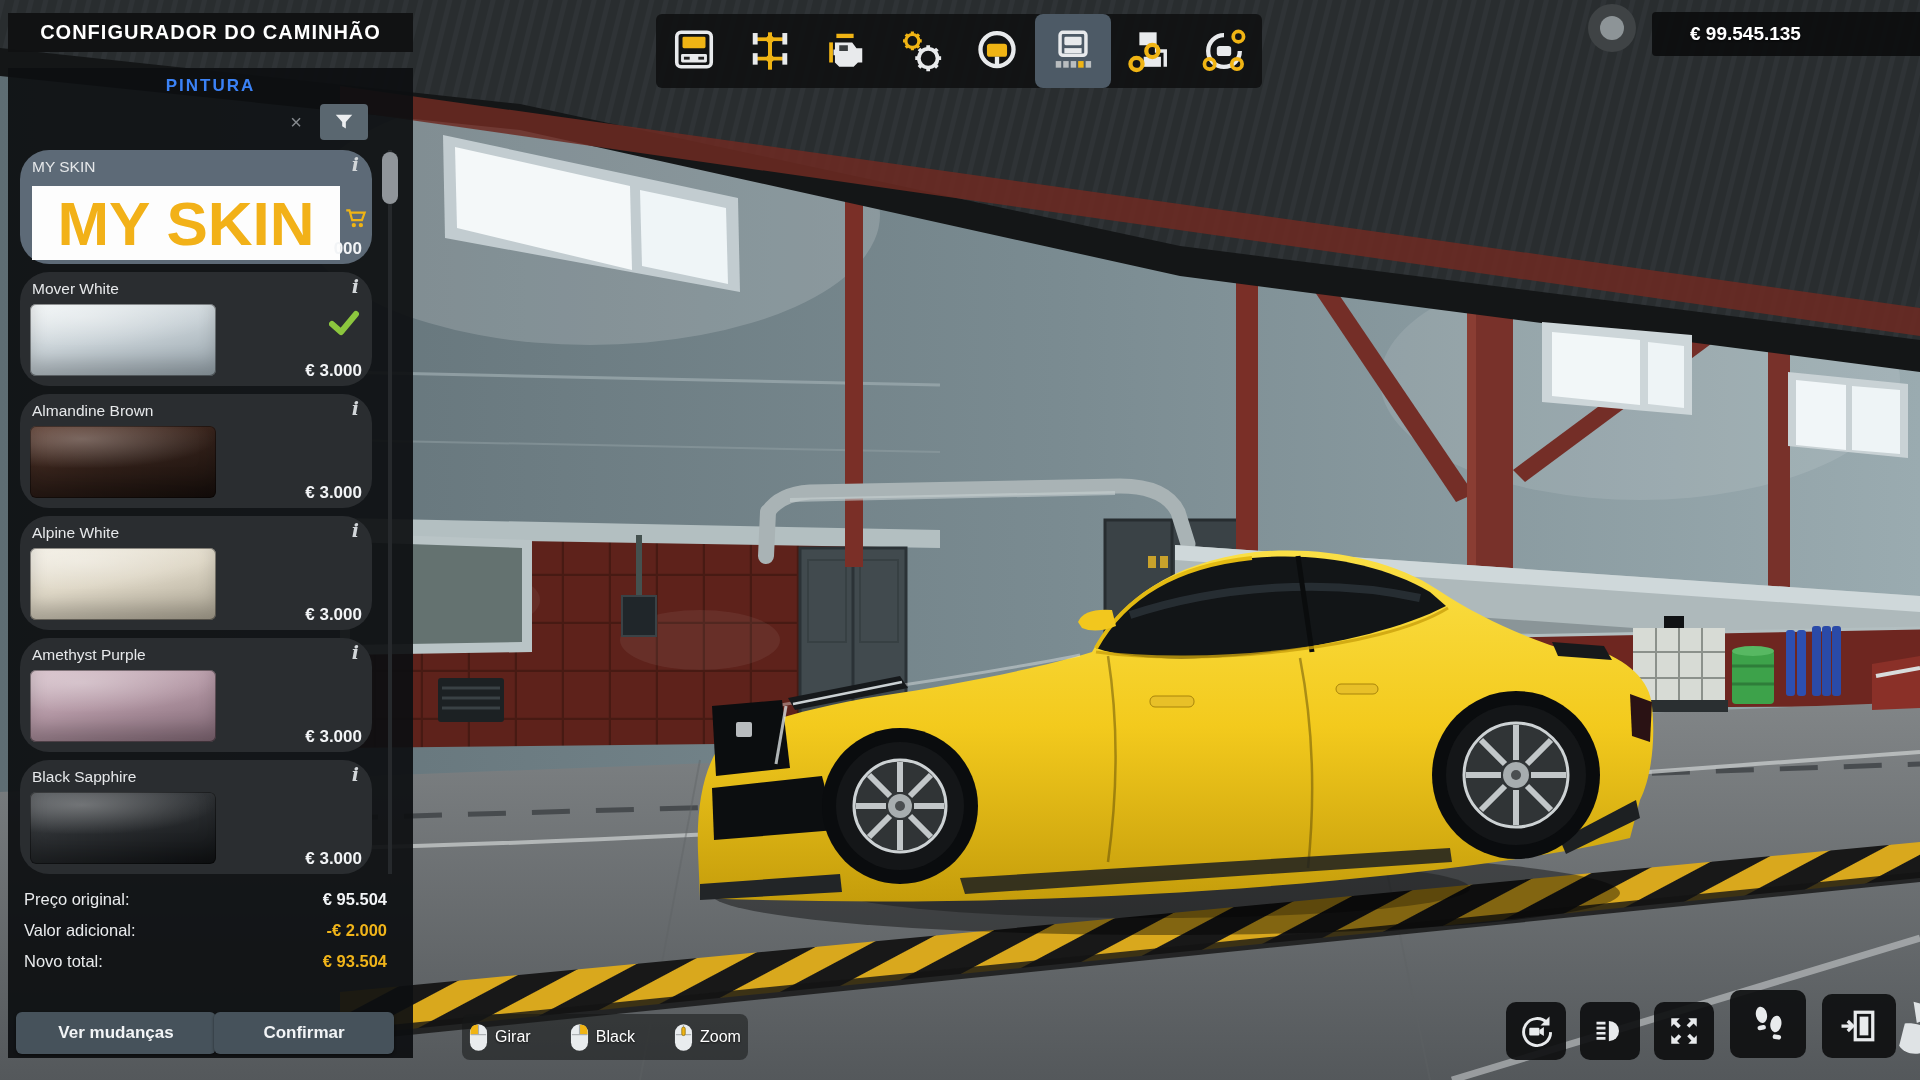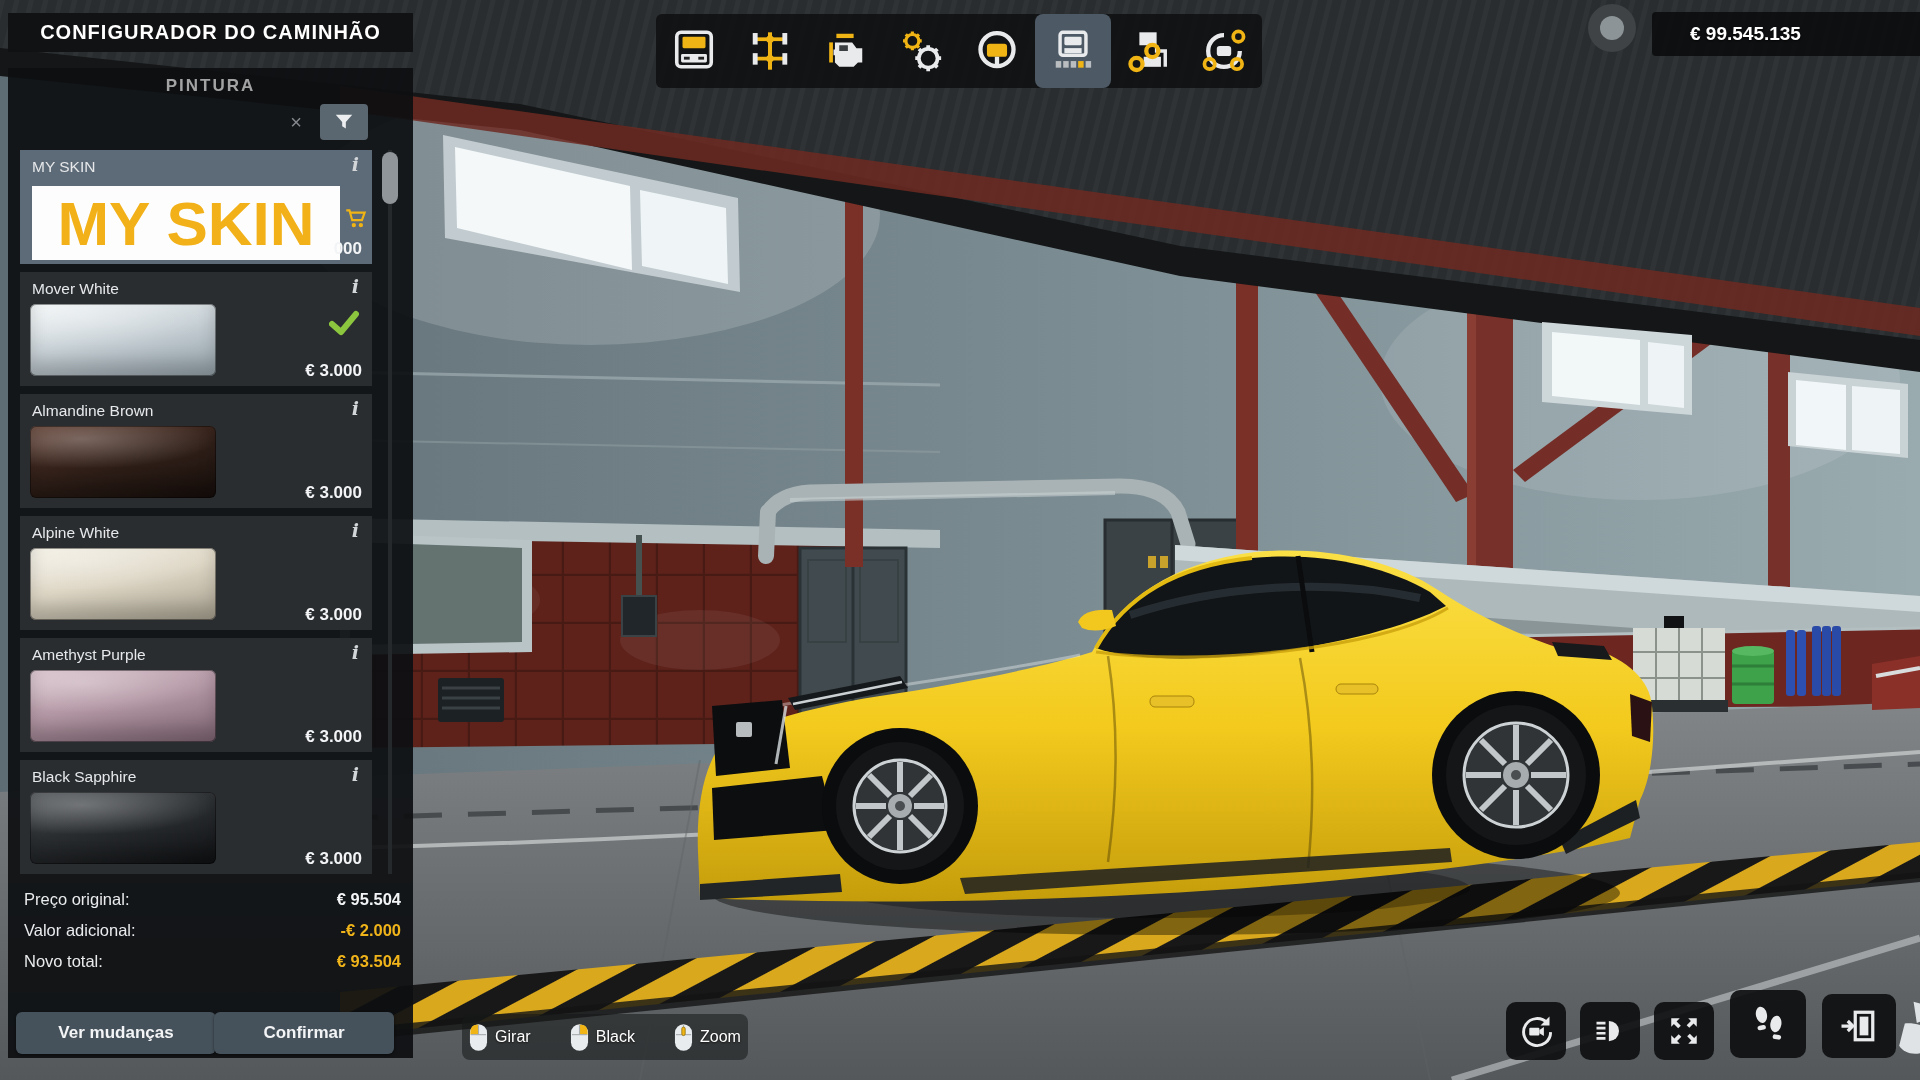--- a/index.html
+++ b/index.html
@@ -15,50 +15,50 @@
   .hud{color:#ffffff;text-shadow:0 1px 2px rgba(0,0,0,.65);margin-left:24px;}
 
   
   #header{left:8px;top:13px;width:405px;height:39px;background:rgba(16,17,18,.95);
           display:flex;align-items:center;justify-content:center;z-index:20;}
   #header .t{font-size:20px;font-weight:700;letter-spacing:1px;color:#fff;}
 
   
   #panel{left:8px;top:68px;width:405px;height:990px;background:rgba(13,15,17,.93);z-index:20;}
   #panel .p-title{position:absolute;left:0;top:8px;width:100%;text-align:center;
-                  font-size:17px;font-weight:700;letter-spacing:2px;color:#a3a3a3;}
+                  font-size:17px;font-weight:700;letter-spacing:2px;color:#3b82f6;}
   #search-input{position:absolute;left:12px;top:36px;width:288px;height:36px;box-sizing:border-box;
                 background:#3b3f42;border:1px solid #63676b;color:#c9ccd0;font-size:16px;
                 padding:0 30px 0 10px;font-family:"Liberation Sans",sans-serif;outline:none;}
   #search-input::placeholder{color:#b9bcc0;opacity:1;}
   #search-clear{position:absolute;left:276px;top:40px;width:24px;height:28px;color:#85898d;
                 font-size:20px;line-height:28px;text-align:center;cursor:pointer;}
   #filter-btn{position:absolute;left:312px;top:36px;width:48px;height:36px;background:#5a6770;
               border-radius:4px;display:flex;align-items:center;justify-content:center;cursor:pointer;}
 
-  .row{position:absolute;left:12px;width:352px;height:114px;background:var(--row-bg,#2a2d30);}
+  .row{position:absolute;left:12px;width:352px;height:114px;background:var(--row-bg,#2a2d30);border-radius:29px;}
   .row.hover{background:var(--row-hover,#5d6a77);}
   .row .name{position:absolute;left:12px;top:8px;font-size:15.5px;color:#e6e8ea;}
   .row .info{position:absolute;right:13px;top:3px;font-family:"DejaVu Serif",serif;
              font-style:italic;font-weight:700;font-size:19px;color:#d2d6d9;}
   .row .swatch{position:absolute;left:10px;top:32px;width:186px;height:72px;border-radius:6px;
                box-shadow:inset 0 0 0 1px rgba(0,0,0,.4), inset 0 -14px 18px rgba(0,0,0,.18);}
   .row .price{position:absolute;right:10px;bottom:5px;font-size:17px;font-weight:700;color:#f2f4f6;}
   .row .check{position:absolute;right:13px;top:38px;}
   .preview{position:absolute;left:12px;top:36px;width:308px;height:74px;background:#fdfdfd;
            overflow:hidden;display:flex;align-items:center;justify-content:center;}
   .preview .ptxt{font-size:62px;font-weight:700;letter-spacing:0px;color:#f2b118;white-space:nowrap;}
   .cart{position:absolute;right:3px;top:56px;}
 
   #scrolltrack{position:absolute;left:380px;top:82px;width:4px;height:724px;background:#26292c;}
   #scrollthumb{position:absolute;left:374px;top:84px;width:16px;height:52px;background:#90959a;border-radius:8px;}
 
   .sumrow{position:absolute;left:0;width:100%;height:24px;}
   .sumrow .lbl{position:absolute;left:16px;font-size:16.5px;color:#e9ebed;}
-  .sumrow .val{position:absolute;right:12px;font-size:16.5px;font-weight:700;color:#f2f4f6;}
+  .sumrow .val{position:absolute;right:26px;font-size:16.5px;font-weight:700;color:#f2f4f6;}
   .sumrow .val.hl{color:var(--price-highlight,#f0b41a);}
 
   .pbtn{position:absolute;height:42px;background:#46525b;border-radius:6px;border:none;cursor:pointer;
         color:#f2f4f6;font-size:17px;font-weight:700;font-family:"Liberation Sans",sans-serif;
         box-shadow:0 1px 3px rgba(0,0,0,.5);}
   #btn-view{left:8px;top:944px;width:200px;}
   #btn-confirm{left:206px;top:944px;width:180px;}
 
   
   #toolbar{left:656px;top:14px;width:606px;height:74px;background:rgba(15,16,17,.88);

